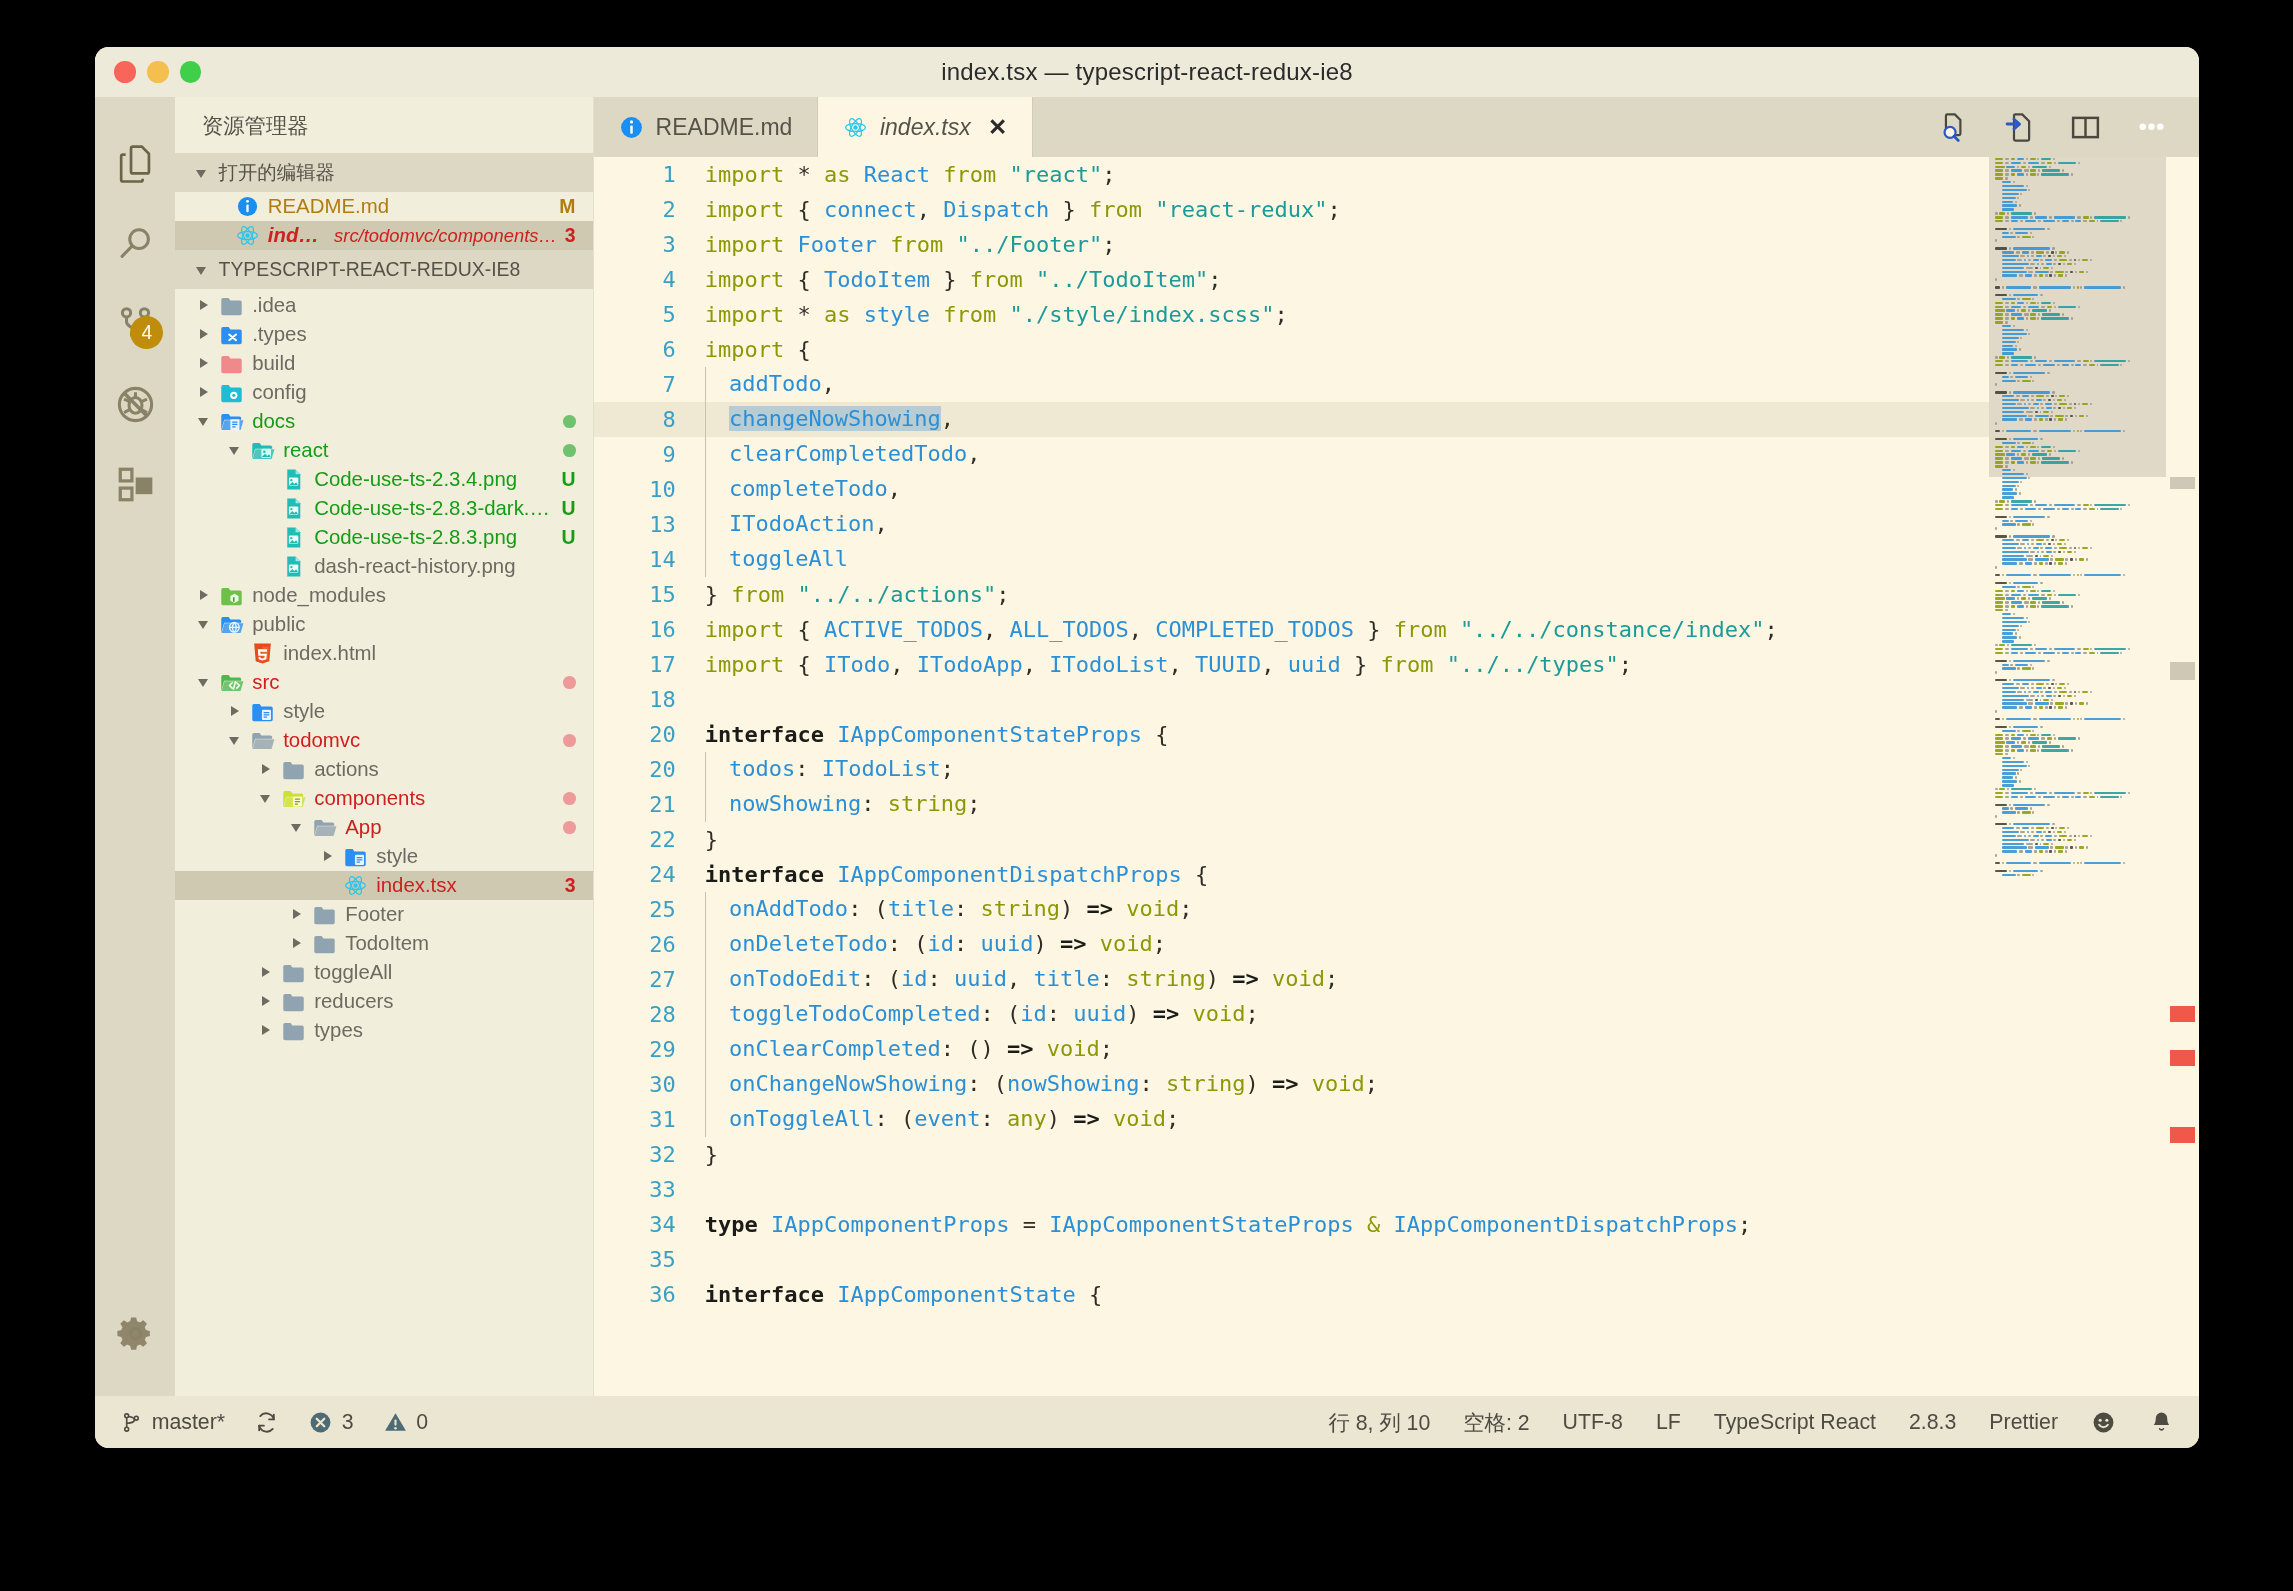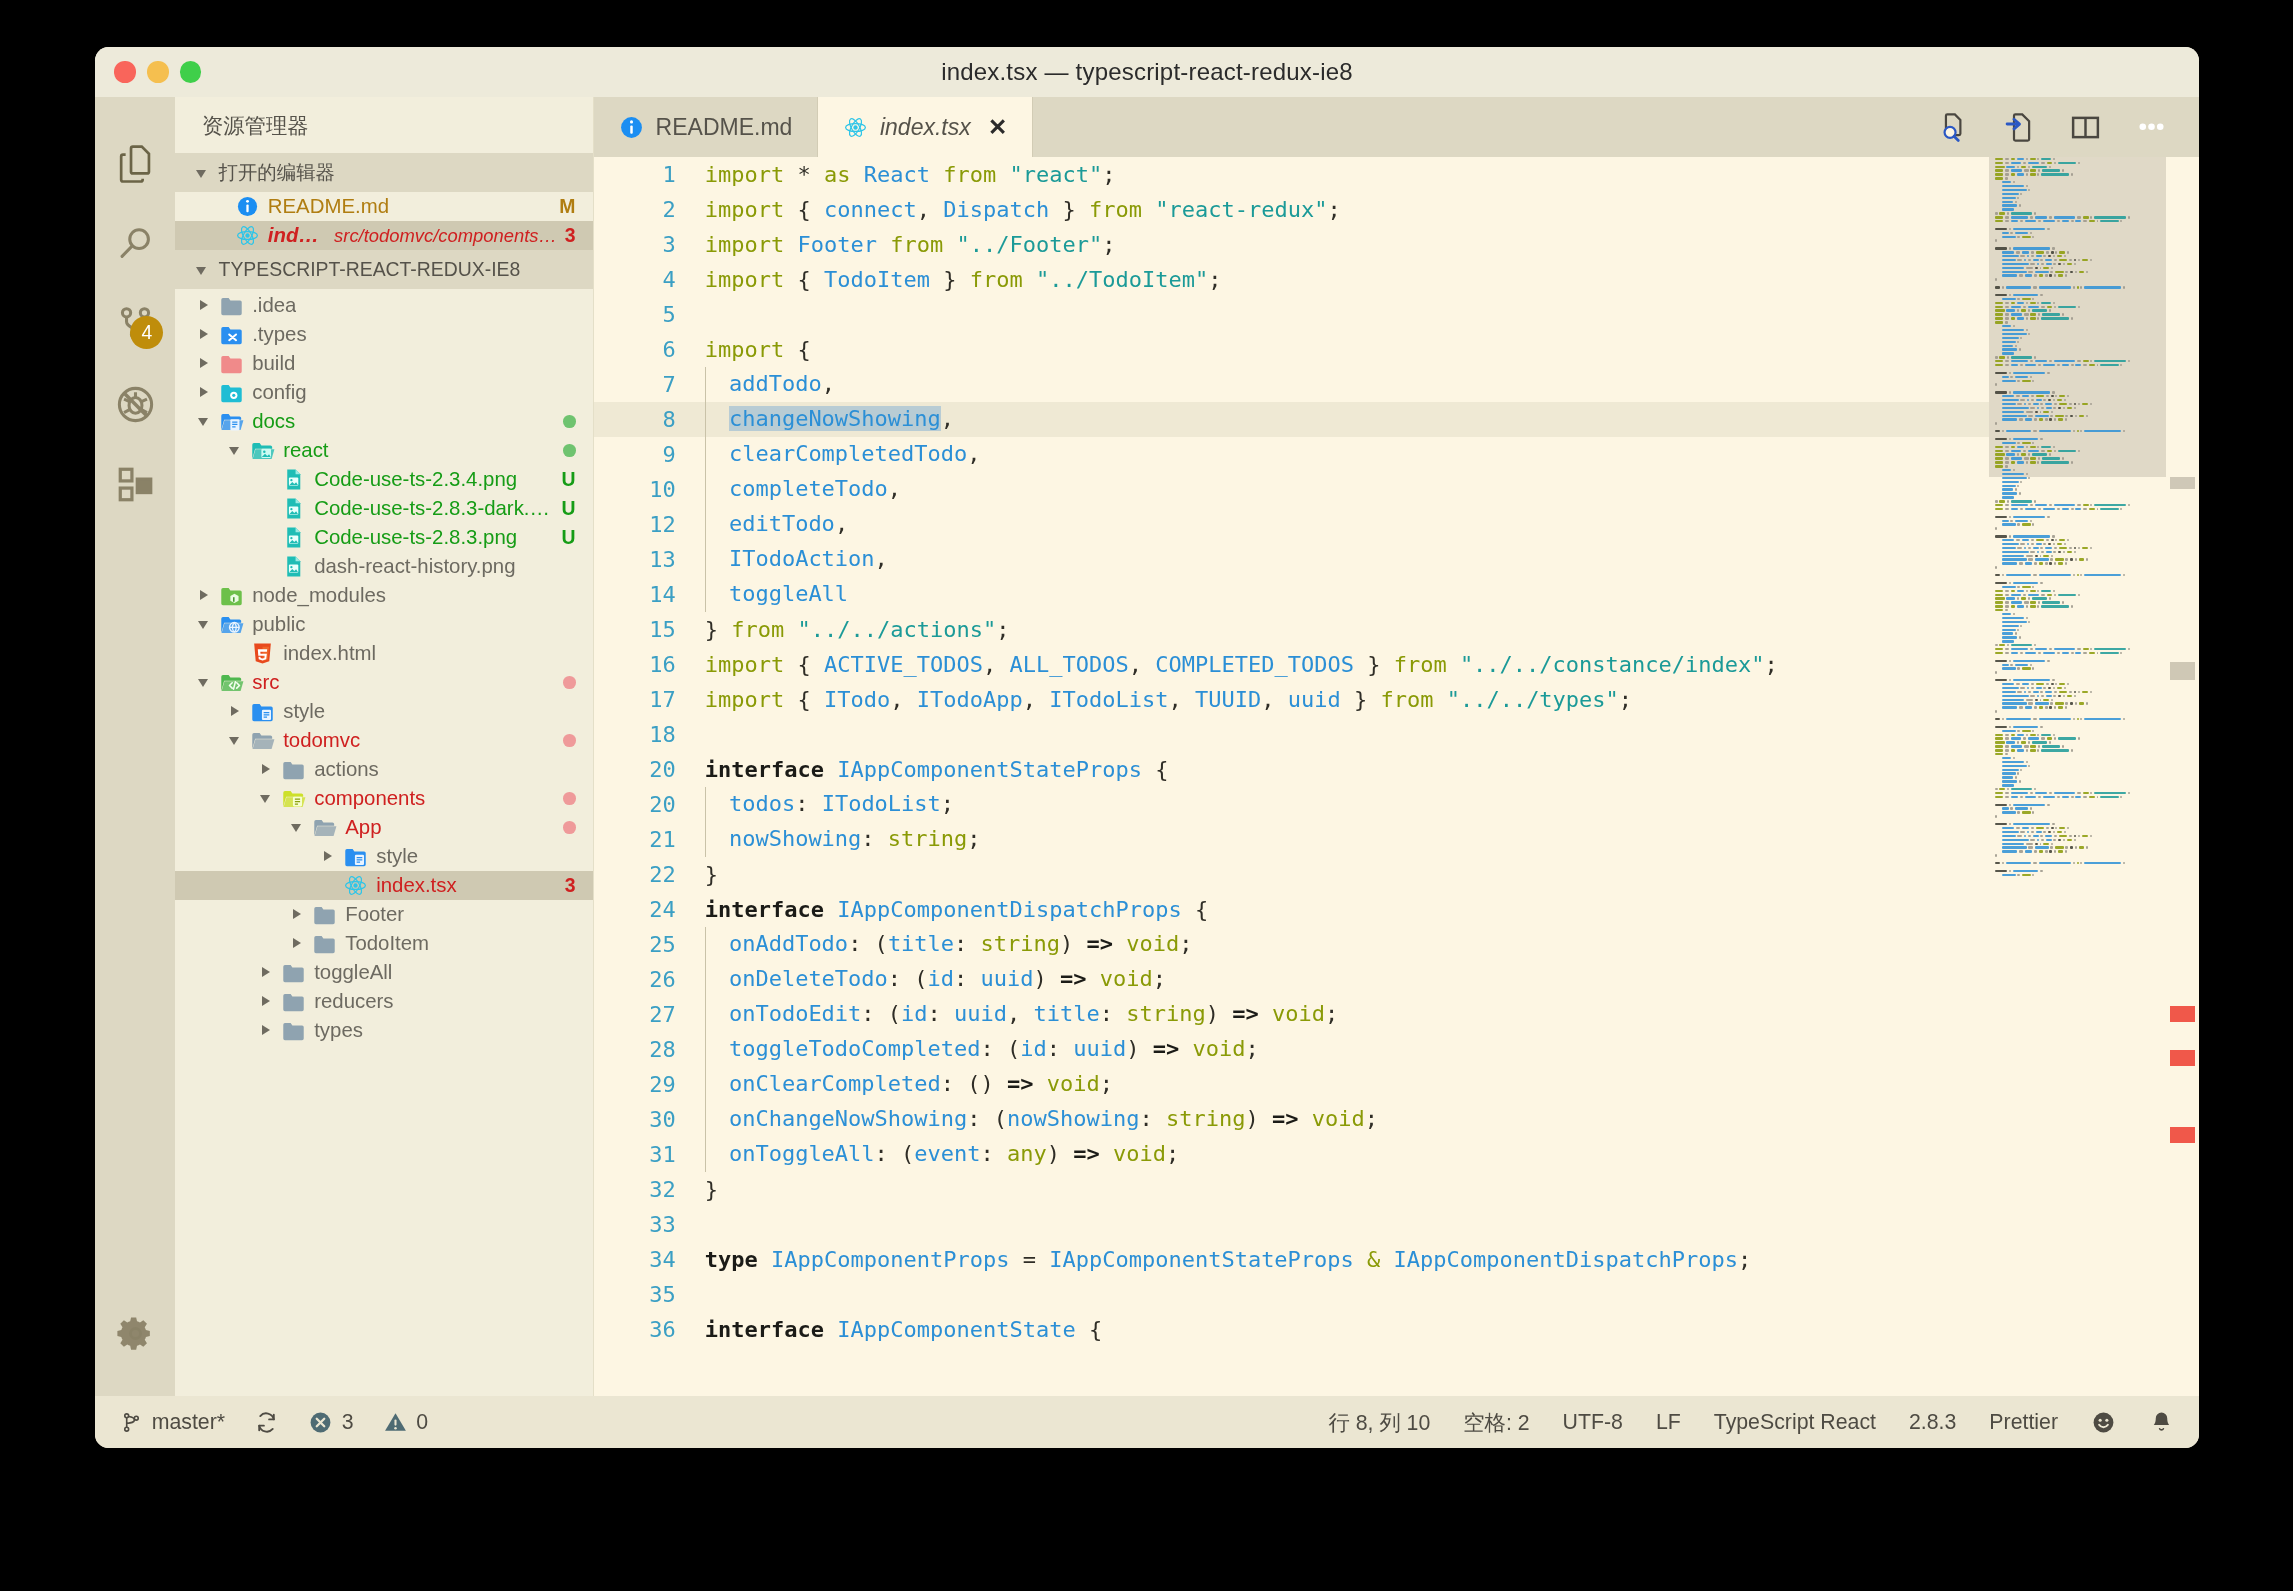--- a/index.html
+++ b/index.html
@@ -657,27 +657,26 @@
           </span>
         </div>
       </div>
 
       <div id="editor-area">
         <div id="code-pane">
             <div class="code-line"><span class="ln">1</span><span class="ctext"><span class="t-kw">import</span><span class="t-punc"> * </span><span class="t-kw">as </span><span class="t-id">React</span><span class="t-punc"> </span><span class="t-kw">from</span><span class="t-punc"> </span><span class="t-str">"react"</span><span class="t-punc">;</span></span></div>
             <div class="code-line"><span class="ln">2</span><span class="ctext"><span class="t-kw">import</span><span class="t-punc"> { </span><span class="t-id">connect</span><span class="t-punc">, </span><span class="t-id">Dispatch</span><span class="t-punc"> } </span><span class="t-kw">from</span><span class="t-punc"> </span><span class="t-str">"react-redux"</span><span class="t-punc">;</span></span></div>
             <div class="code-line"><span class="ln">3</span><span class="ctext"><span class="t-kw">import </span><span class="t-id">Footer</span><span class="t-punc"> </span><span class="t-kw">from</span><span class="t-punc"> </span><span class="t-str">"../Footer"</span><span class="t-punc">;</span></span></div>
             <div class="code-line"><span class="ln">4</span><span class="ctext"><span class="t-kw">import</span><span class="t-punc"> { </span><span class="t-id">TodoItem</span><span class="t-punc"> } </span><span class="t-kw">from</span><span class="t-punc"> </span><span class="t-str">"../TodoItem"</span><span class="t-punc">;</span></span></div>
-            <div class="code-line"><span class="ln">5</span></div>
+            <div class="code-line"><span class="ln">5</span><span class="ctext"><span class="t-kw">import</span><span class="t-punc"> * </span><span class="t-kw">as </span><span class="t-id">style</span><span class="t-punc"> </span><span class="t-kw">from</span><span class="t-punc"> </span><span class="t-str">"./style/index.scss"</span><span class="t-punc">;</span></span></div>
             <div class="code-line"><span class="ln">6</span><span class="ctext"><span class="t-kw">import</span><span class="t-punc"> {</span></span></div>
             <div class="code-line"><span class="ln">7</span><span class="ctext"><span class="indent-guide"></span><span style="display:inline-block;width:25px"></span><span class="t-id">addTodo</span><span class="t-punc">,</span></span></div>
             <div class="code-line hl"><span class="ln">8</span><span class="ctext"><span class="indent-guide"></span><span style="display:inline-block;width:25px"></span><span class="t-id sel-token">changeNowShowing</span><span class="t-punc">,</span></span></div>
             <div class="code-line"><span class="ln">9</span><span class="ctext"><span class="indent-guide"></span><span style="display:inline-block;width:25px"></span><span class="t-id">clearCompletedTodo</span><span class="t-punc">,</span></span></div>
             <div class="code-line"><span class="ln">10</span><span class="ctext"><span class="indent-guide"></span><span style="display:inline-block;width:25px"></span><span class="t-id">completeTodo</span><span class="t-punc">,</span></span></div>
-            <div class="code-line"><span class="ln">12</span><span class="ctext"><span class="indent-guide"></span><span style="display:inline-block;width:25px"></span><span class="t-id">editTodo</span><span class="t-punc">,</span></span></div>
             <div class="code-line"><span class="ln">13</span><span class="ctext"><span class="indent-guide"></span><span style="display:inline-block;width:25px"></span><span class="t-id">ITodoAction</span><span class="t-punc">,</span></span></div>
             <div class="code-line"><span class="ln">14</span><span class="ctext"><span class="indent-guide"></span><span style="display:inline-block;width:25px"></span><span class="t-id">toggleAll</span></span></div>
             <div class="code-line"><span class="ln">15</span><span class="ctext"><span class="t-punc">} </span><span class="t-kw">from</span><span class="t-punc"> </span><span class="t-str">"../../actions"</span><span class="t-punc">;</span></span></div>
             <div class="code-line"><span class="ln">16</span><span class="ctext"><span class="t-kw">import</span><span class="t-punc"> { </span><span class="t-id">ACTIVE_TODOS</span><span class="t-punc">, </span><span class="t-id">ALL_TODOS</span><span class="t-punc">, </span><span class="t-id">COMPLETED_TODOS</span><span class="t-punc"> } </span><span class="t-kw">from</span><span class="t-punc"> </span><span class="t-str">"../../constance/index"</span><span class="t-punc">;</span></span></div>
             <div class="code-line"><span class="ln">17</span><span class="ctext"><span class="t-kw">import</span><span class="t-punc"> { </span><span class="t-id">ITodo</span><span class="t-punc">, </span><span class="t-id">ITodoApp</span><span class="t-punc">, </span><span class="t-id">ITodoList</span><span class="t-punc">, </span><span class="t-id">TUUID</span><span class="t-punc">, </span><span class="t-id">uuid</span><span class="t-punc"> } </span><span class="t-kw">from</span><span class="t-punc"> </span><span class="t-str">"../../types"</span><span class="t-punc">;</span></span></div>
             <div class="code-line"><span class="ln">18</span><span class="ctext"></span></div>
             <div class="code-line"><span class="ln">20</span><span class="ctext"><span class="t-kwb">interface</span><span class="t-punc"> </span><span class="t-id">IAppComponentStateProps</span><span class="t-punc"> {</span></span></div>
             <div class="code-line"><span class="ln">20</span><span class="ctext"><span class="indent-guide"></span><span style="display:inline-block;width:25px"></span><span class="t-prop">todos</span><span class="t-punc">: </span><span class="t-id">ITodoList</span><span class="t-punc">;</span></span></div>
             <div class="code-line"><span class="ln">21</span><span class="ctext"><span class="indent-guide"></span><span style="display:inline-block;width:25px"></span><span class="t-prop">nowShowing</span><span class="t-punc">: </span><span class="t-type">string</span><span class="t-punc">;</span></span></div>
             <div class="code-line"><span class="ln">22</span><span class="ctext"><span class="t-punc">}</span></span></div>

